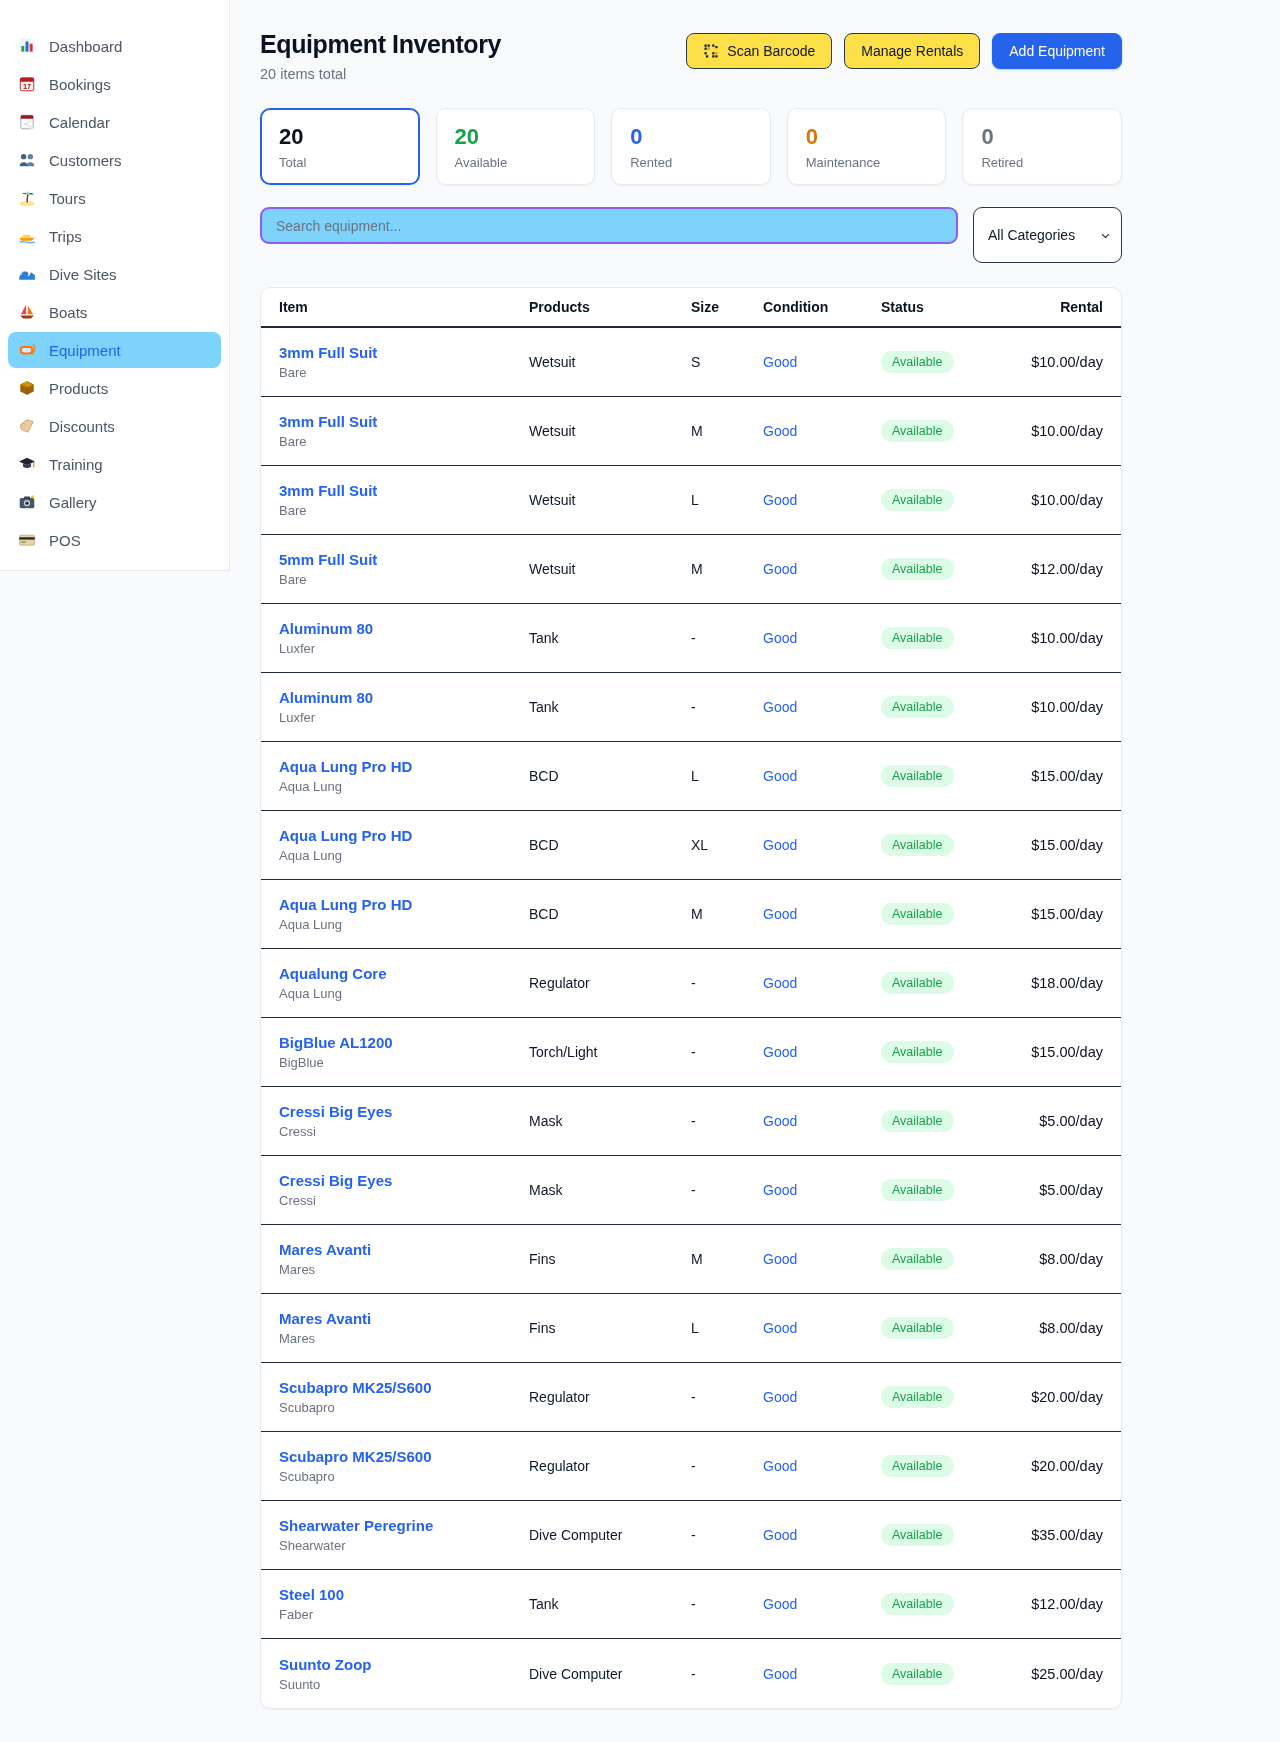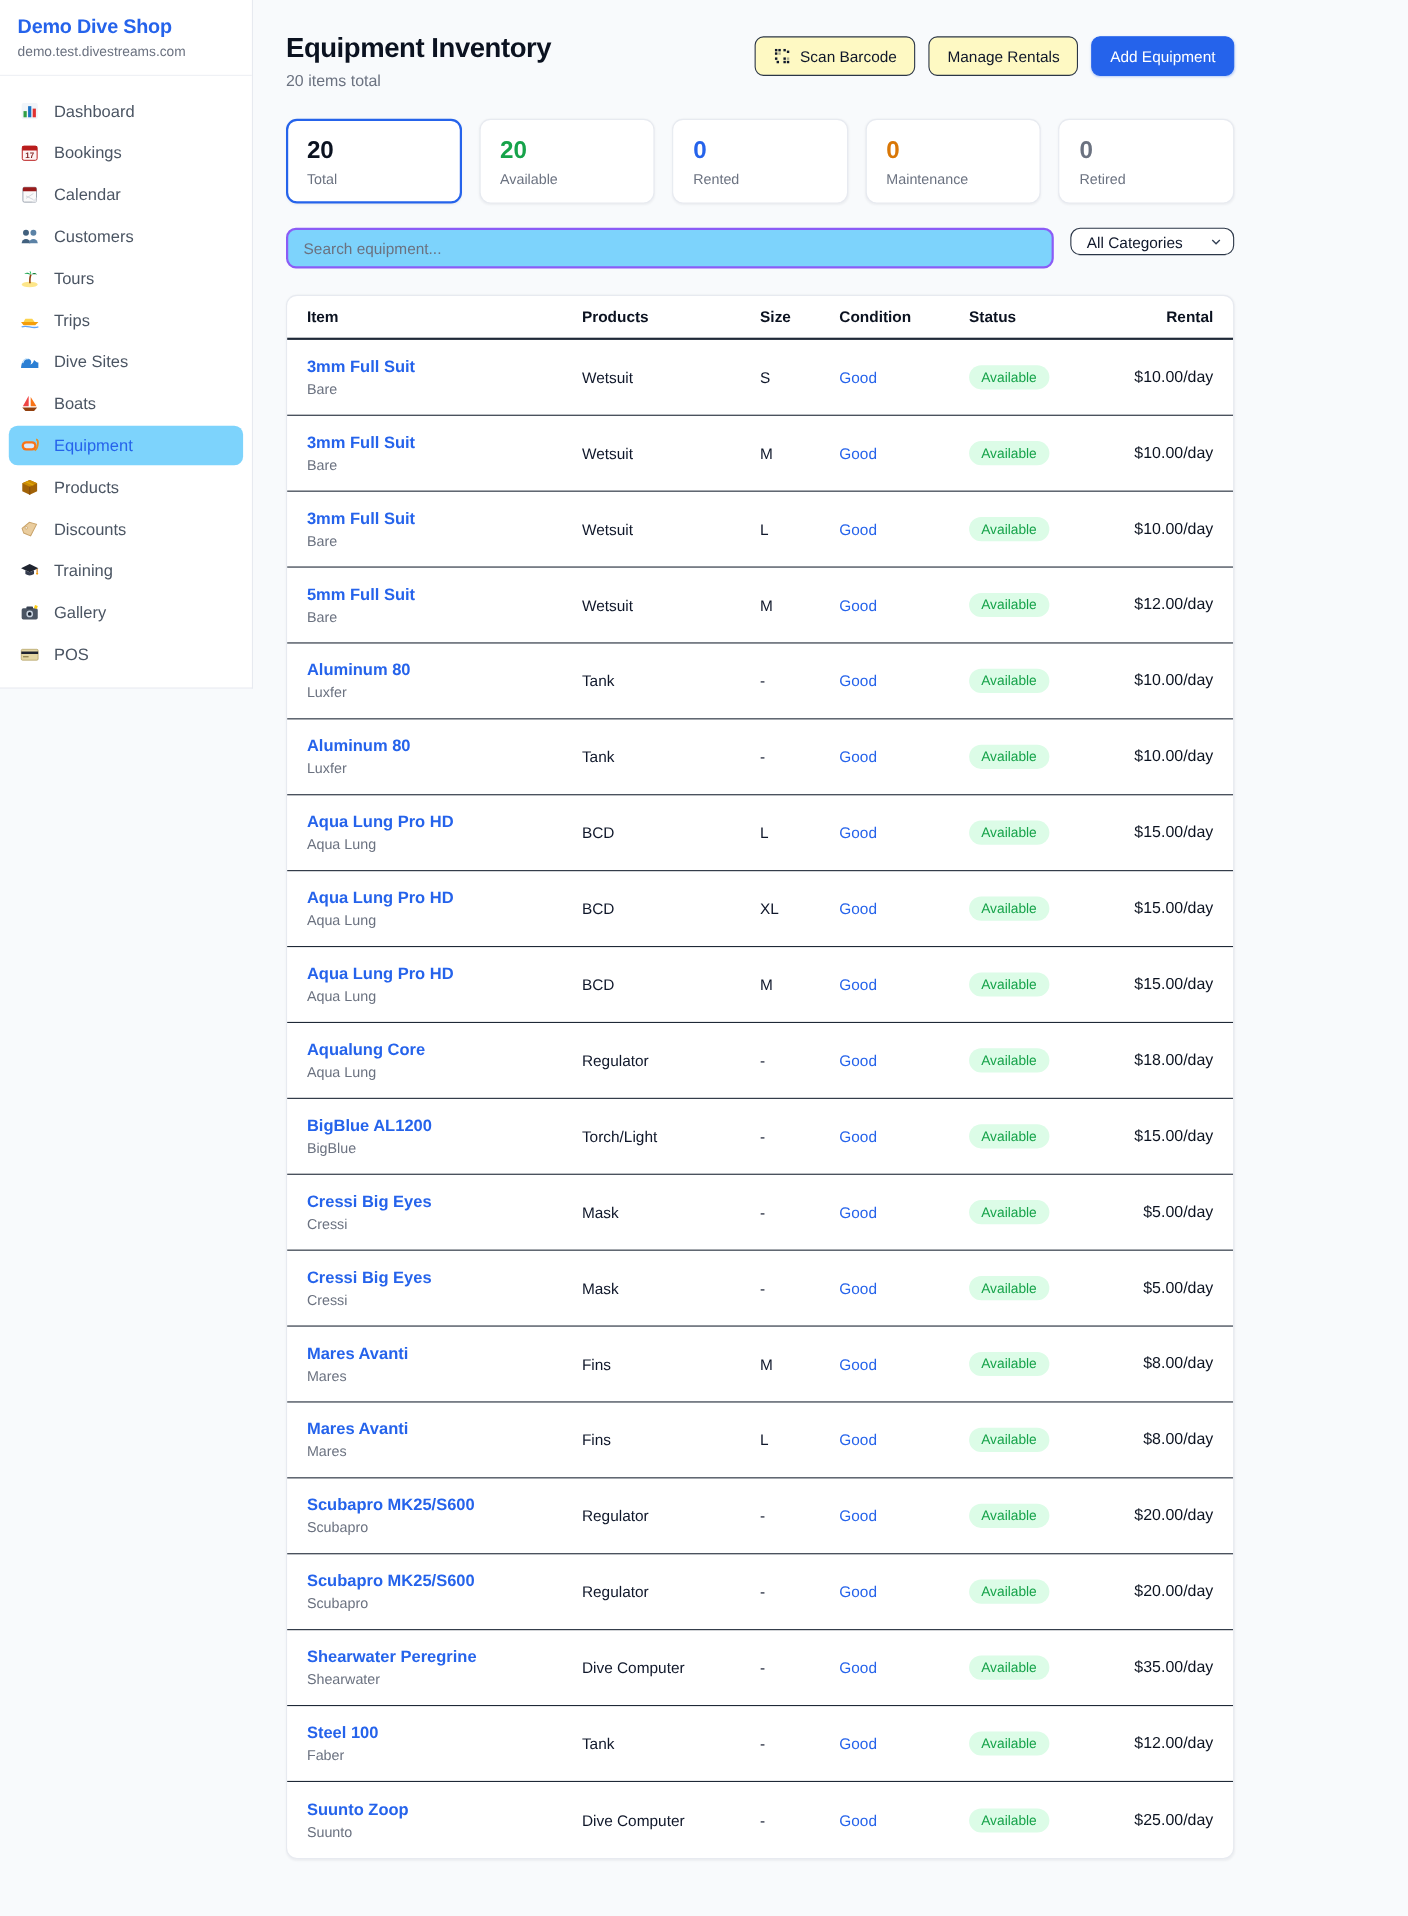--- a/index.html
+++ b/index.html
@@ -49,42 +49,42 @@
   .content { width:862px; }
   .page-header { display:flex; justify-content:space-between; align-items:flex-start; }
   .page-title { font-size:25px; font-weight:700; color:#0b1220; letter-spacing:-0.4px; }
   .page-subtitle { font-size:14.5px; color:#6b7280; margin-top:7px; }
   .header-actions { display:flex; gap:12px; margin-top:3px; }
   .btn {
     display:inline-flex; align-items:center; gap:8px;
     height:36px; padding:0 16px; border-radius:8px;
     font-size:14px; font-family:inherit; cursor:pointer; white-space:nowrap;
   }
-  .btn-outline { background:#fef9c3; border:1px solid #2b3647; color:#0f172a;justify-content:flex-end; }
+  .btn-outline { background:#fde047; border:1px solid #2b3647; color:#0f172a;justify-content:flex-end; }
   .btn-primary { background:#2563eb; border:1px solid #2563eb; color:#ffffff; font-weight:500; box-shadow:0 1px 2px rgba(37,99,235,.3); }
 
   
   .stats { display:flex; gap:16px; margin-top:26px; }
   .stat-card {
     flex:1 1 0; background:#ffffff; border:1px solid #e7eaf0; border-radius:10px;
     padding:15px 18px 14px 18px; box-shadow:0 1px 2px rgba(16,24,40,.05); cursor:pointer;
   }
   .stat-card.active { border:2px solid #2563eb; padding:14px 17px 13px 17px; }
   .stat-value { font-size:22px; font-weight:700; }
   .stat-label { font-size:13px; color:#6b7280; margin-top:5px; }
 
   
   .filter-row { display:flex; gap:15px; margin-top:22px; }
   .search-input {
     flex:1 1 auto; height:37px; border:2px solid #8b5cf6; border-radius:9px;
     padding:0 14px; font-size:14px; font-family:inherit; color:#0f172a; background:#7dd3fc; outline:none;
   }
   .search-input::placeholder { color:#6b7280; }
   .select {
-    flex:0 0 149px; height:25px; border:1px solid #2b3647; border-radius:9px; background:#fff;
+    flex:0 0 149px; height:56px; border:1px solid #2b3647; border-radius:9px; background:#fff;
     display:flex; align-items:center; justify-content:space-between; padding:0 10px 0 14px;
     font-size:14px; color:#0f172a; cursor:pointer;
   }
 
   
   .table-card {
     margin-top:24px; margin-bottom:36px; background:#ffffff;
     border:1px solid #e7eaf0; border-radius:10px;
     box-shadow:0 1px 2px rgba(16,24,40,.05); overflow:hidden;
   }
@@ -102,24 +102,20 @@
     font-size:12.5px; padding:4px 11px; border-radius:999px;
   }
   .rental-cell { text-align:right; font-size:14.5px; color:#0b1220; }
 </style>
 </head>
 <body>
 
 <div class="layout">
 
   <aside class="sidebar">
-    <div class="brand-block">
-      <div class="brand">Demo Dive Shop</div>
-      <div class="domain">demo.test.divestreams.com</div>
-    </div>
     <nav class="nav">
       <div class="nav-item">
         <span class="nav-icon">
             <svg viewBox="0 0 16 16">
               <rect x="1.5" y="1.5" width="13" height="13" rx="1.5" fill="#f1f5f9"></rect>
               <rect x="3" y="8" width="2.6" height="5" fill="#2f9e44"></rect>
               <rect x="6.7" y="4" width="2.6" height="9" fill="#1971c2"></rect>
               <rect x="10.4" y="6" width="2.6" height="7" fill="#e03131"></rect>
             </svg>
           </span>

